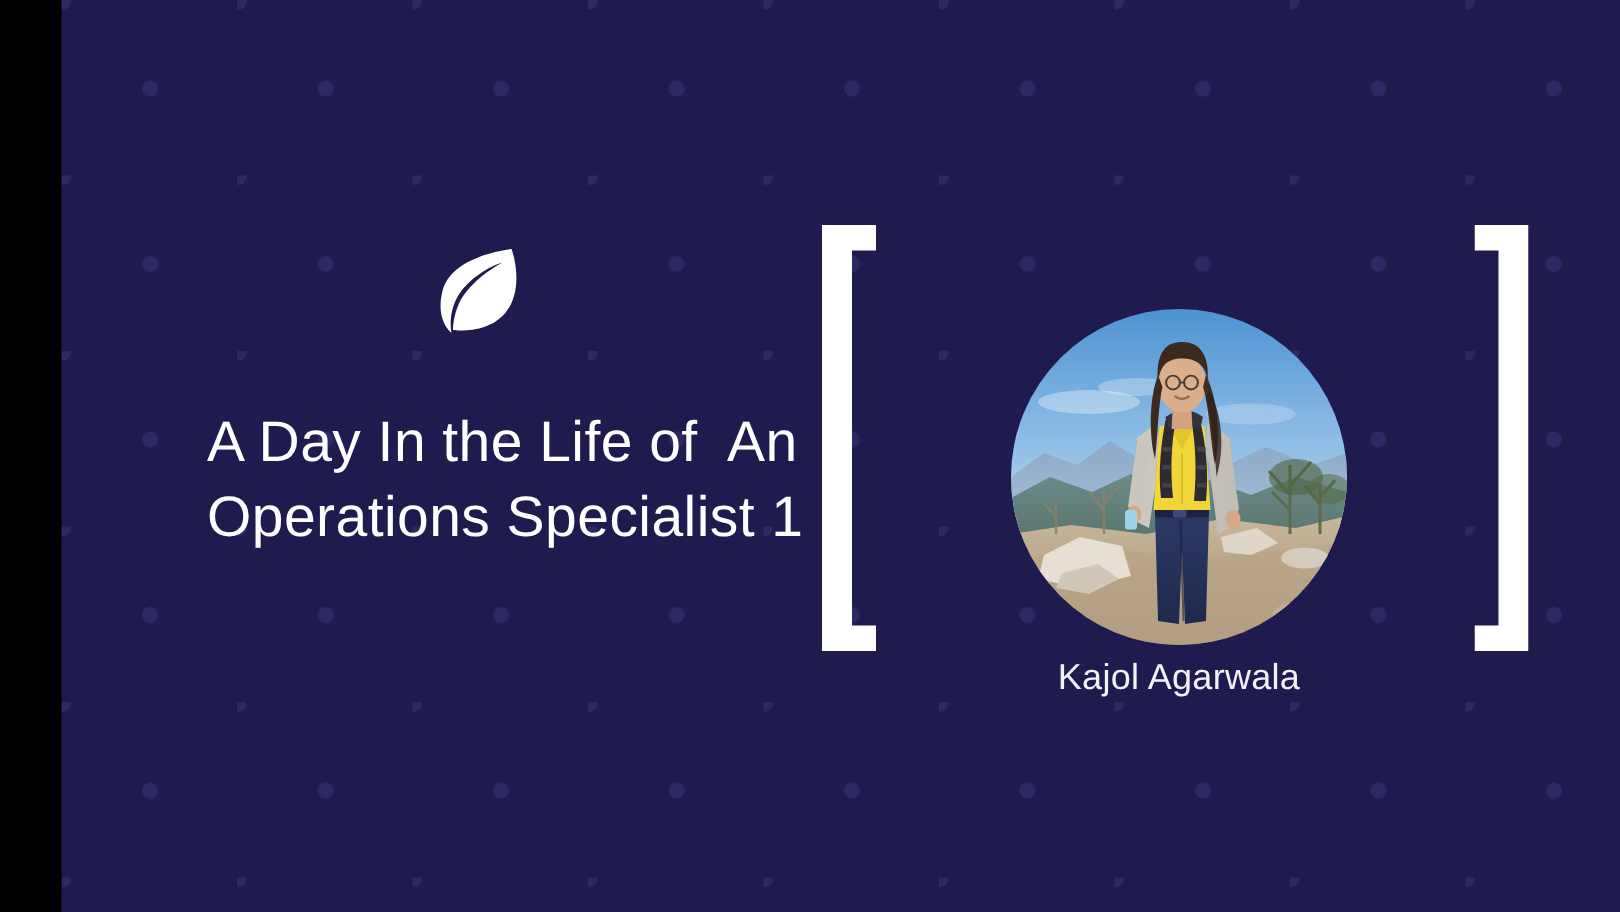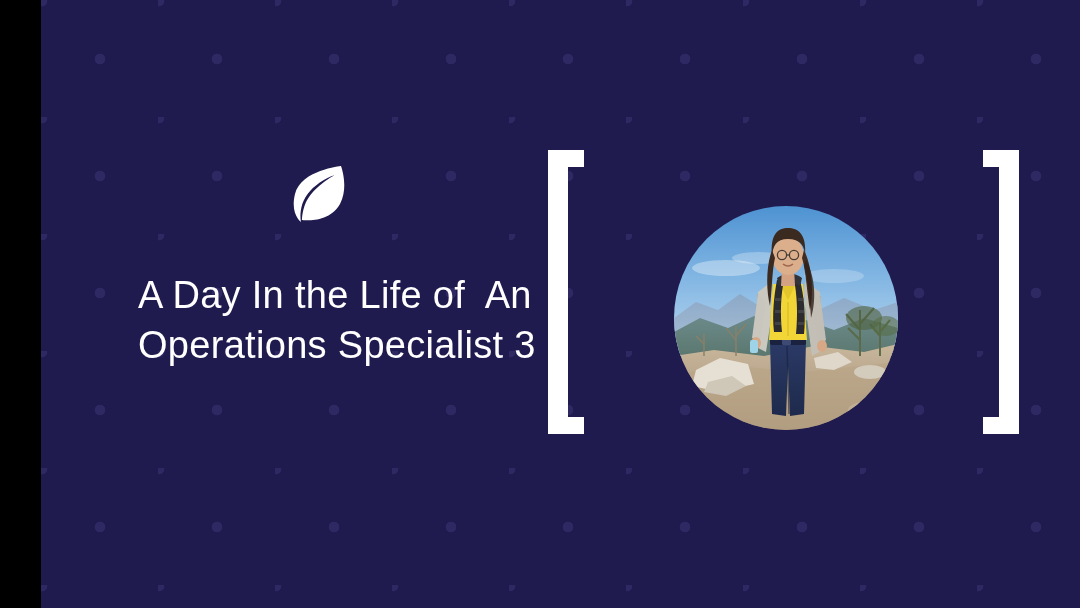--- a/index.html
+++ b/index.html
@@ -103,21 +103,21 @@
   <div id="dot-pattern"></div>
 
   <div id="brand-logo">
     <svg viewBox="0 0 58 60" width="58" height="60" aria-hidden="true">
       <path d="M50 2 C50 2 10 6 4 30 C-1 50 10 58 10 58 C10 58 6 40 20 26 C32 14 44 11 44 11 C44 11 28 19 18 33 C11 43 11 56 11 56 C11 56 38 60 49 40 C58 23 50 2 50 2 Z" fill="#FFFFFF"></path>
     </svg>
   </div>
 
   <div id="title-block">
     <div class="title-line">A Day In the Life of  An</div>
-    <div class="title-line">Operations Specialist 3</div>
+    <div class="title-line">Operations Specialist 1</div>
   </div>
 
   <div class="bracket" id="bracket-left">
     <svg viewBox="0 0 36 284" width="36" height="284" preserveAspectRatio="none" aria-hidden="true">
       <path d="M0 0 H36 V17 H20 V267 H36 V284 H0 Z" fill="#FFFFFF"></path>
     </svg>
   </div>
 
   <div class="bracket" id="bracket-right">
     <svg viewBox="0 0 36 284" width="36" height="284" preserveAspectRatio="none" aria-hidden="true">
@@ -235,14 +235,15 @@
       <g stroke="#2F2A26" stroke-width="1.3" fill="none" opacity="0.85">
         <circle cx="108" cy="49" r="4.6"></circle>
         <circle cx="120" cy="49" r="4.6"></circle>
         <path d="M112.6 49 L115.4 49"></path>
       </g>
 
       <path d="M109 58 Q114 62 119 58" stroke="#9E6850" stroke-width="1.5" fill="none"></path>
     </svg>
   </div>
 
+  <div id="speaker-caption">Kajol Agarwala</div>
 
 </div>
 
 </body></html>

